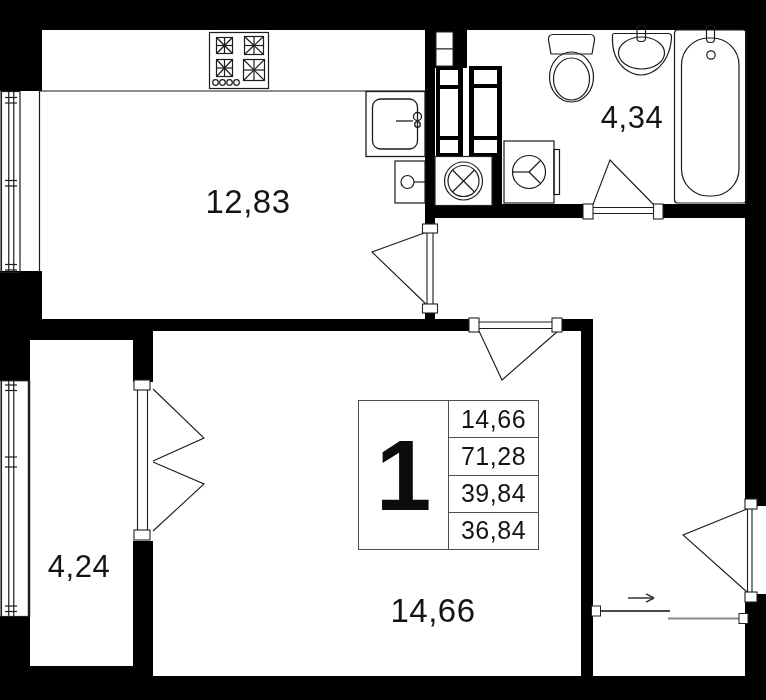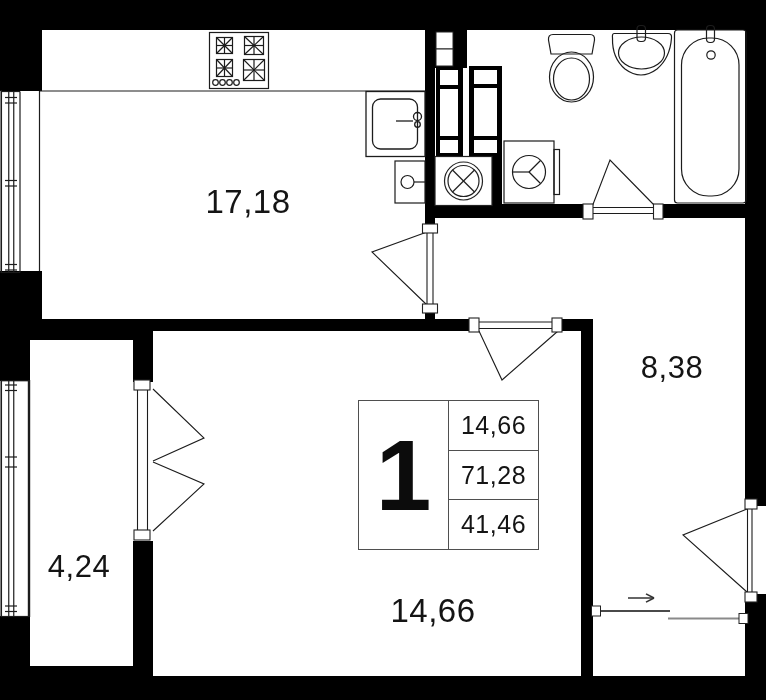--- a/index.html
+++ b/index.html
@@ -232,27 +232,28 @@
     <rect x="739" y="613.5" width="9" height="10" fill="#fff" stroke="#222" stroke-width="1"></rect>
   </g>
 
   <g stroke="#333" stroke-width="1.5" fill="none">
     <line x1="628" y1="598" x2="654" y2="598"></line>
     <line x1="654" y1="598" x2="646" y2="593.8"></line>
     <line x1="654" y1="598" x2="646" y2="602.2"></line>
   </g>
 </svg>
 
-<div class="label" style="left:248px;top:202px">17,18</div>
-<div class="label sm" style="left:672px;top:368px">8,38</div>
+<div class="label" style="left:248px;top:202px">12,83</div>
+<div class="label sm" style="left:632px;top:118px">4,34</div>
 <div class="label" style="left:433px;top:611px">14,66</div>
 <div class="label sm" style="left:79px;top:567px">4,24</div>
 
 <div id="unit-table">
   <div id="unit-number">1</div>
   <div id="unit-stats">
     <div class="stat-row">14,66</div>
     <div class="stat-row">71,28</div>
-    <div class="stat-row">41,46</div>
+    <div class="stat-row">39,84</div>
+    <div class="stat-row">36,84</div>
   </div>
 </div>
 
 </div>
 
 </body></html>

